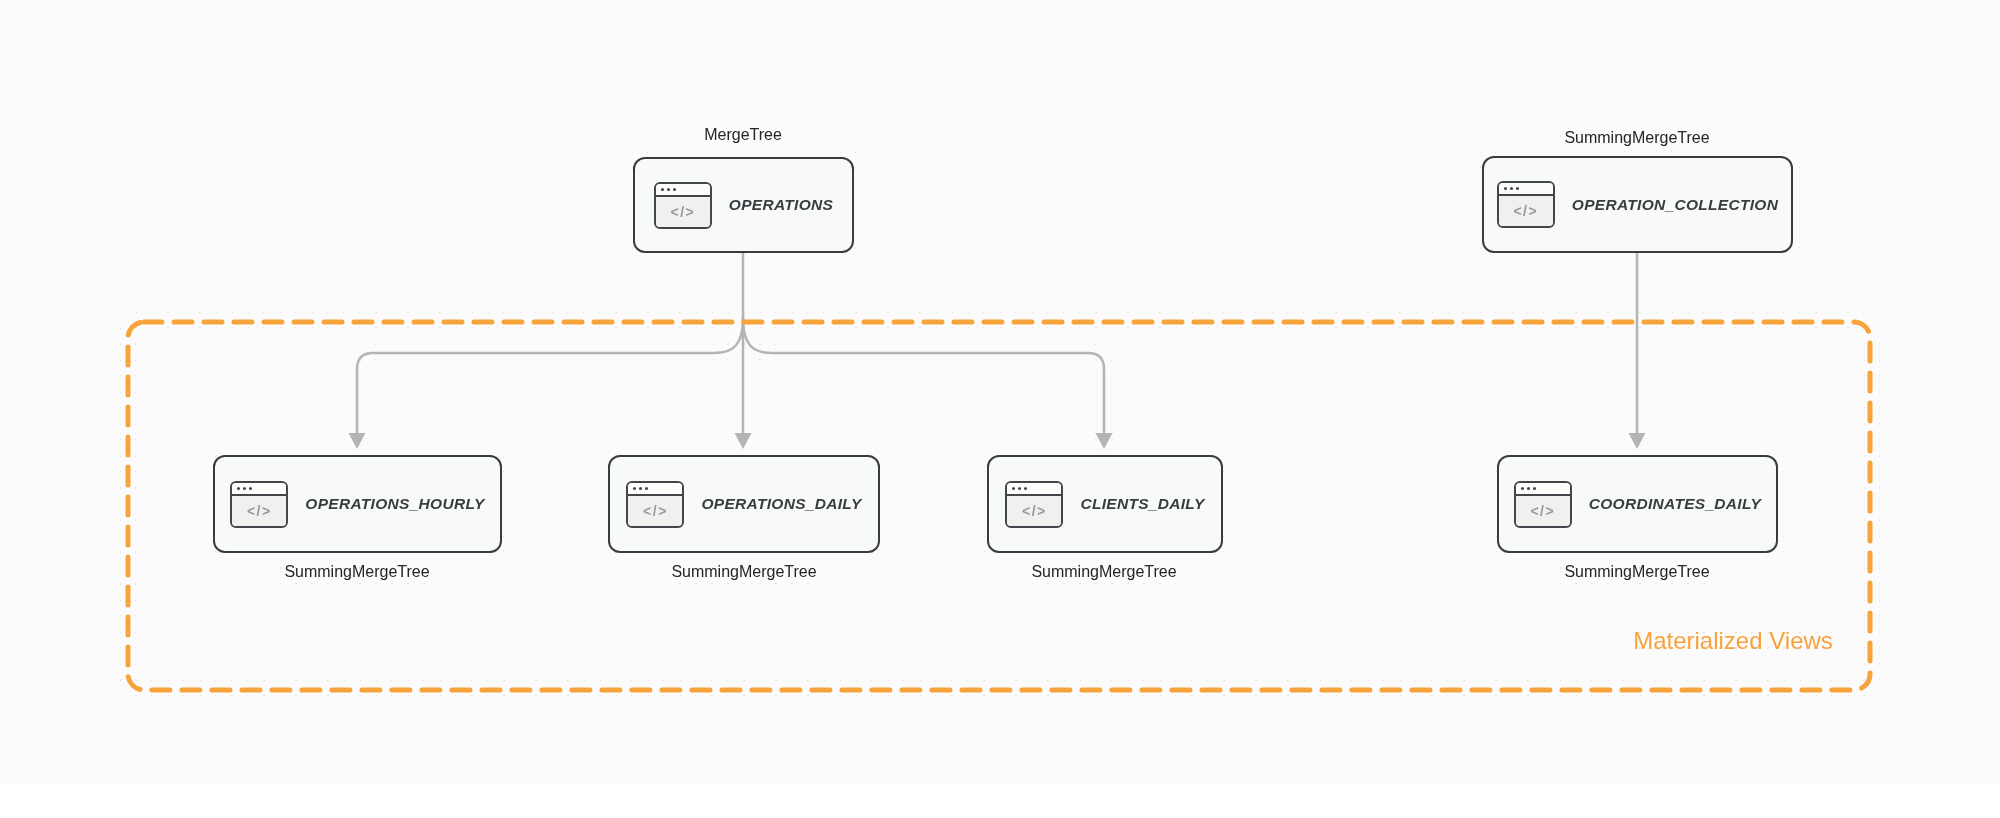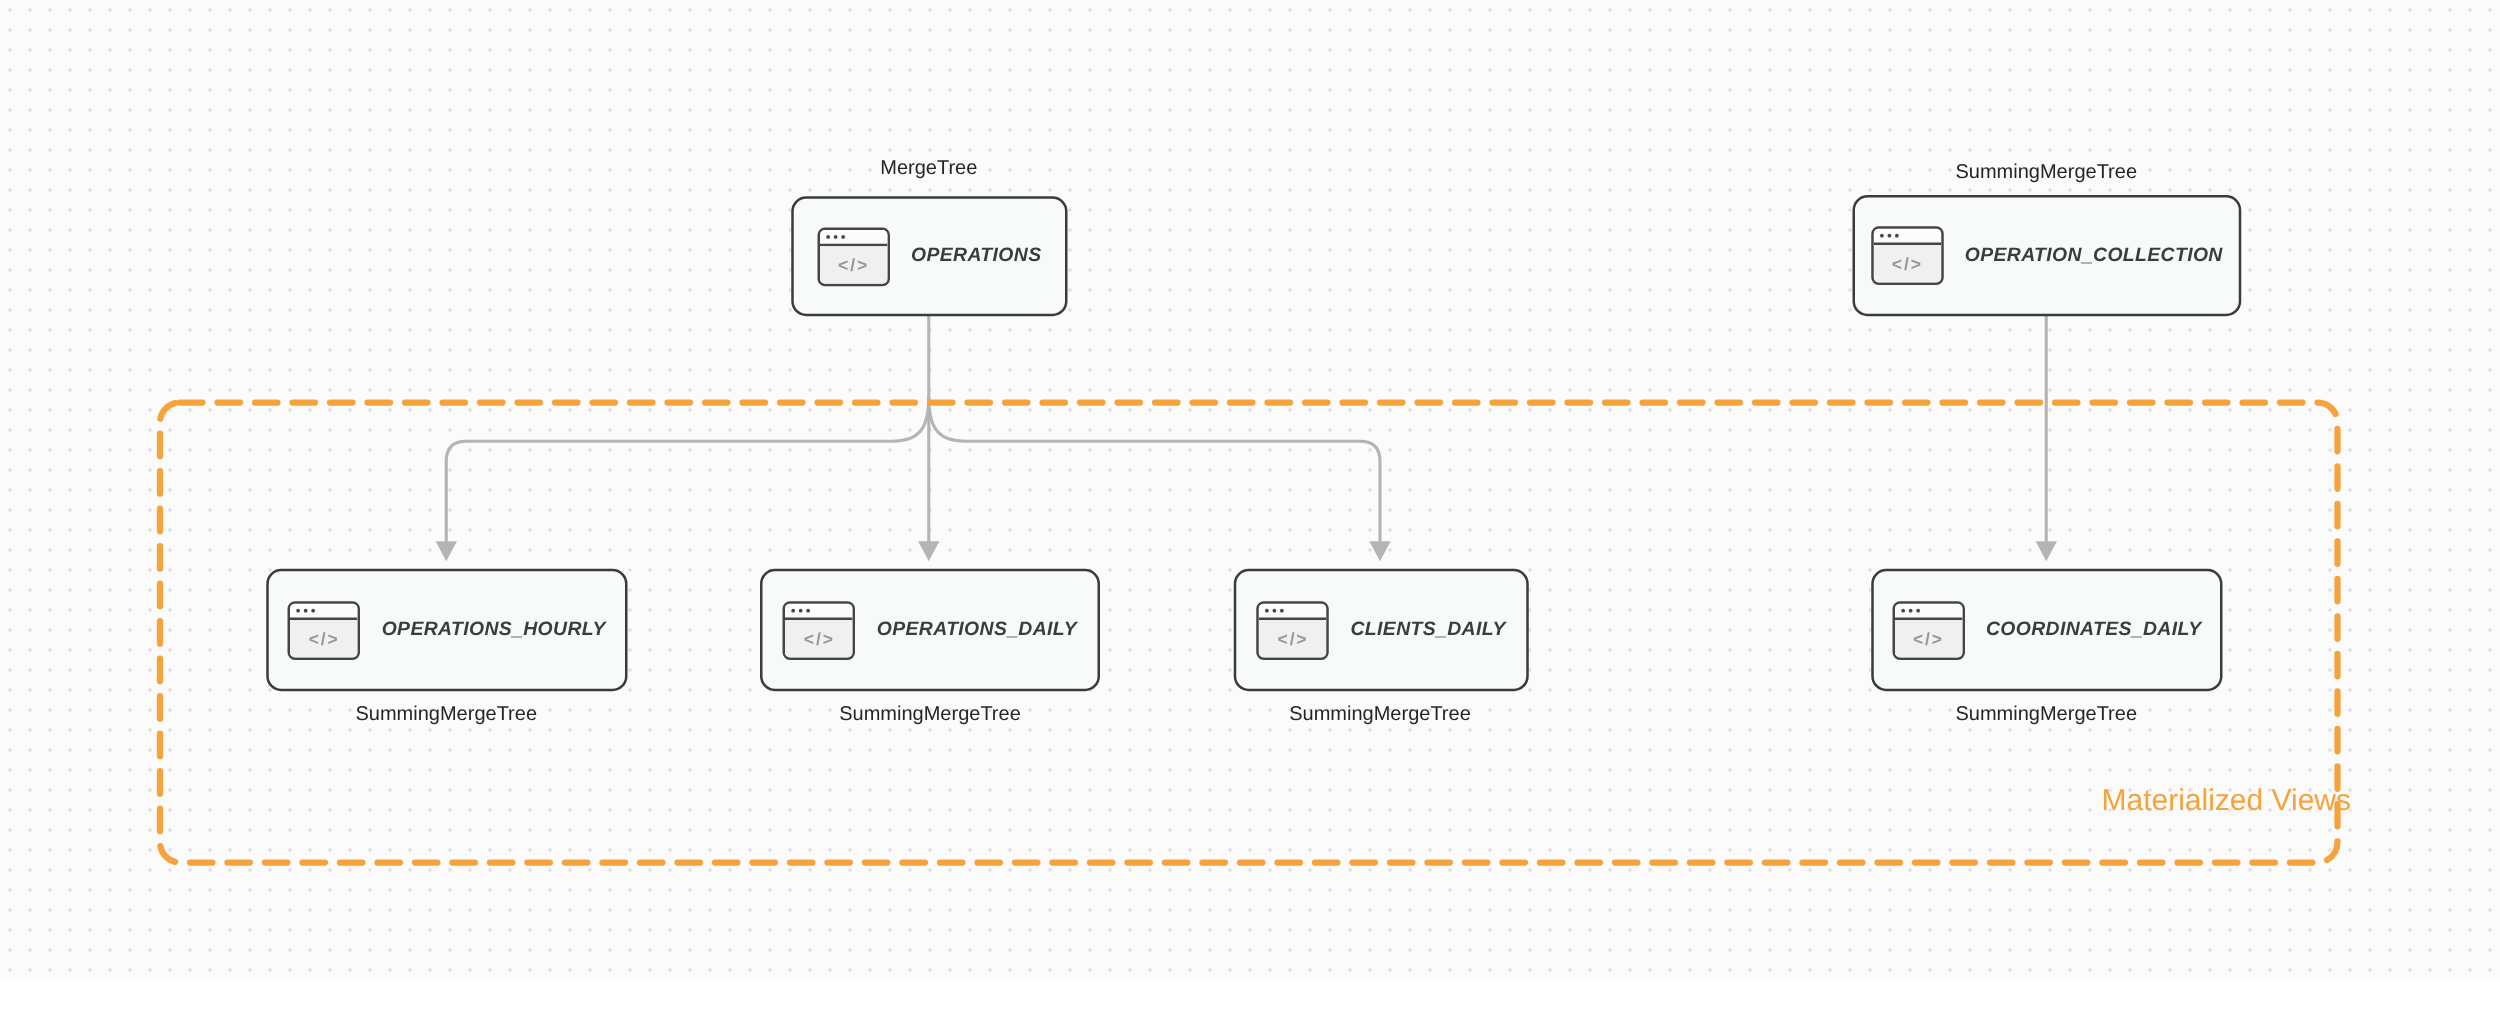--- a/index.html
+++ b/index.html
@@ -182,15 +182,15 @@
       <div class="browser-top">
         <span class="b-dot"></span>
           <span class="b-dot"></span>
           <span class="b-dot"></span>
       </div>
       <div class="browser-body">&lt;/&gt;</div>
     </div>
     <div class="node-label">COORDINATES_DAILY</div>
   </div>
 
-  <div class="group-label" style="left:1733px; top:627px;margin-left:48px;">Materialized Views</div>
+  <div class="group-label" style="left:1733px; top:627px;">Materialized Views</div>
 
 </div>
 
 </body></html>

